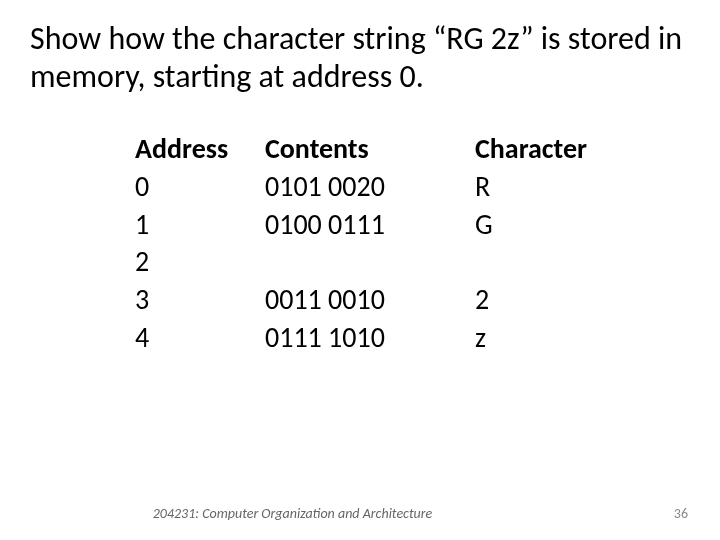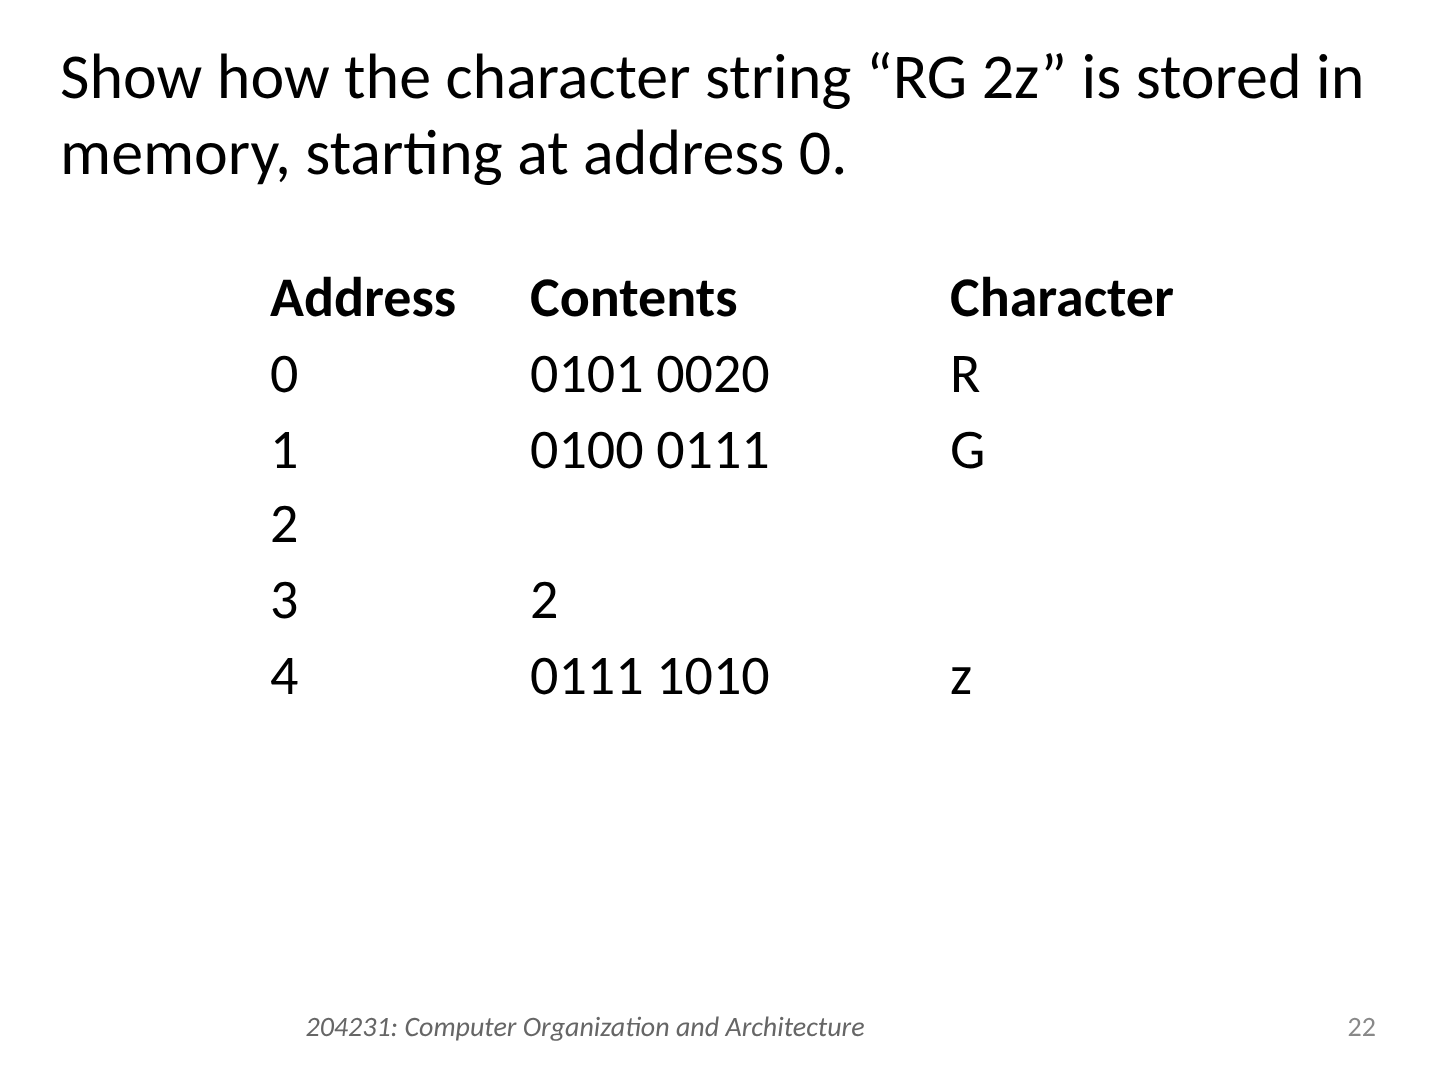--- a/index.html
+++ b/index.html
@@ -92,25 +92,26 @@
       <div class="col-addr">1</div>
       <div class="col-cont">0100 0111</div>
       <div class="col-char">G</div>
     </div>
     <div class="row">
       <div class="col-addr">2</div>
       <div class="col-char"></div>
     </div>
     <div class="row">
       <div class="col-addr">3</div>
+      <div class="col-cont">0011 0010</div>
       <div class="col-char">2</div>
     </div>
     <div class="row">
       <div class="col-addr">4</div>
       <div class="col-cont">0111 1010</div>
       <div class="col-char">z</div>
     </div>
   </div>
 
   <div class="footer">204231: Computer Organization and Architecture</div>
-  <div class="pagenum">22</div>
+  <div class="pagenum">36</div>
 
 </div>
 
 </body></html>

